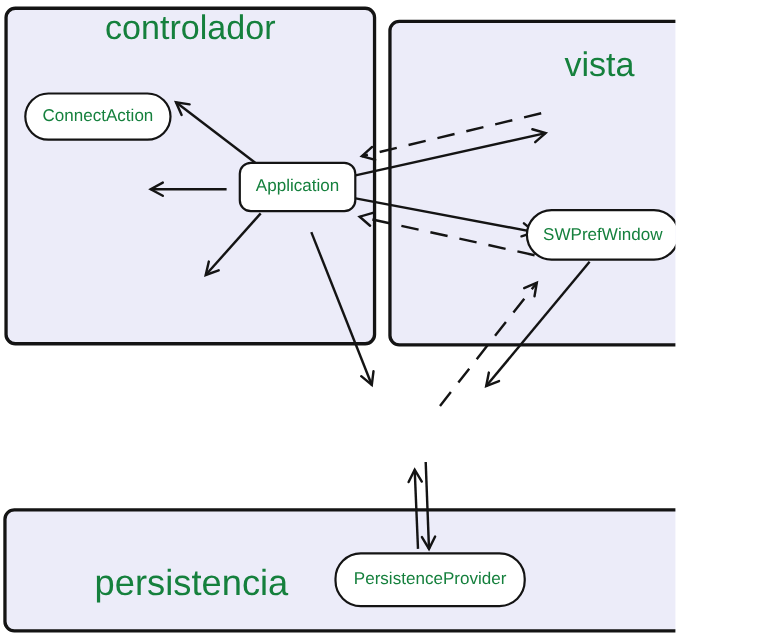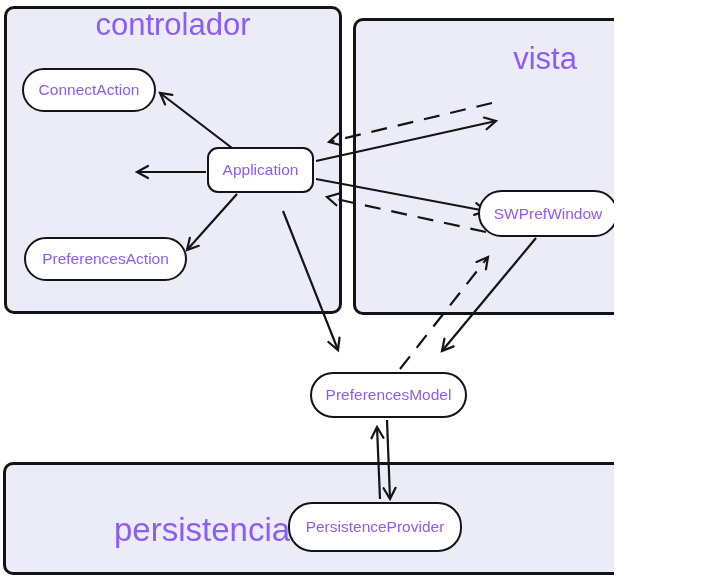--- a/index.html
+++ b/index.html
@@ -1,18 +1,18 @@
 <!DOCTYPE html>
 <html><head>
 <meta charset="utf-8">
 <style>
   html,body{margin:0;padding:0;background:#ffffff;}
   .canvas{
     position:relative;width:614px;height:577px;background:#ffffff;
-    font-family:"Liberation Sans",sans-serif;overflow:hidden;color:#8b5cf6;
+    font-family:"Liberation Sans",sans-serif;overflow:hidden;color:#15803d;
   }
   .container{
     position:absolute;background:#ececf9;border:3px solid #141414;
     border-radius:10px;box-sizing:border-box;
   }
   .ctitle{position:absolute;font-size:31px;white-space:nowrap;line-height:1;}
   .ctitle.centered{left:0;width:100%;text-align:center;}
   .node{
     position:absolute;background:#ffffff;border:2.5px solid #141414;
     box-sizing:border-box;display:flex;align-items:center;justify-content:center;
@@ -22,30 +22,30 @@
   .edges{position:absolute;left:0;top:0;z-index:2;pointer-events:none;}
   .edges line{stroke:#141414;stroke-width:2.2px;fill:none;}
   .edges line.dashed{stroke-dasharray:16 11;}
 
   #box-controlador{left:4px;top:6px;width:338px;height:308px;}
   #box-vista{left:353px;top:18px;width:344px;height:297px;}
   #box-modelo{left:3px;top:325px;width:694px;height:122px;}
   #box-persistencia{left:3px;top:462px;width:694px;height:113px;}
   #title-vista{top:22px;padding-left:20px;}
   #title-modelo{left:96px;top:52px;font-size:33px;}
-  #title-persistencia{left:80px;top:48px;font-size:33px;margin-left:28px;}
+  #title-persistencia{left:80px;top:48px;font-size:33px;}
 
-  #n-connect{left:22px;top:68px;width:134px;height:44px;}
+  #n-connect{left:22px;top:84px;width:134px;height:44px;}
   #n-exit{left:26px;top:150px;width:106px;height:45px;}
   #n-prefaction{left:24px;top:237px;width:163px;height:44px;}
-  #n-app{left:207px;top:147px;width:107px;height:46px;border-radius:11px;}
+  #n-app{left:217px;top:147px;width:107px;height:46px;border-radius:11px;}
   #n-systray{left:502px;top:95px;width:111px;height:48px;}
   #n-prefwindow{left:478px;top:190px;width:140px;height:47px;}
   #n-prefmodel{left:310px;top:372px;width:157px;height:46px;}
-  #n-persistprov{left:288px;top:502px;width:174px;height:50px;text-align:center;}
+  #n-persistprov{left:304px;top:502px;width:174px;height:50px;text-align:center;}
 </style>
 </head>
 <body>
 
 <div class="canvas">
 
   <div class="container" id="box-controlador">
     <span class="ctitle centered">controlador</span>
   </div>
 
@@ -74,29 +74,23 @@
     <line x1="283" y1="211" x2="338" y2="350" marker-end="url(#arrow)"></line>
     <line x1="536" y1="238" x2="442" y2="351" marker-end="url(#arrow)"></line>
     <line class="dashed" x1="400" y1="369" x2="488" y2="257" marker-end="url(#arrow)"></line>
     <line x1="380" y1="499" x2="377" y2="427" marker-end="url(#arrow)"></line>
     <line x1="387" y1="420" x2="390" y2="499" marker-end="url(#arrow)"></line>
   </svg>
 
   <div class="node pill" id="n-connect">
     <span>ConnectAction</span>
   </div>
-  <div class="node pill" id="n-prefaction">
-    <span>PreferencesAction</span>
-  </div>
   <div class="node" id="n-app">
     <span>Application</span>
   </div>
   <div class="node pill" id="n-prefwindow">
     <span>SWPrefWindow</span>
-  </div>
-  <div class="node pill" id="n-prefmodel">
-    <span>PreferencesModel</span>
   </div>
   <div class="node pill" id="n-persistprov">
     <span>PersistenceProvider</span>
   </div>
 
 </div>
 
 </body></html>

